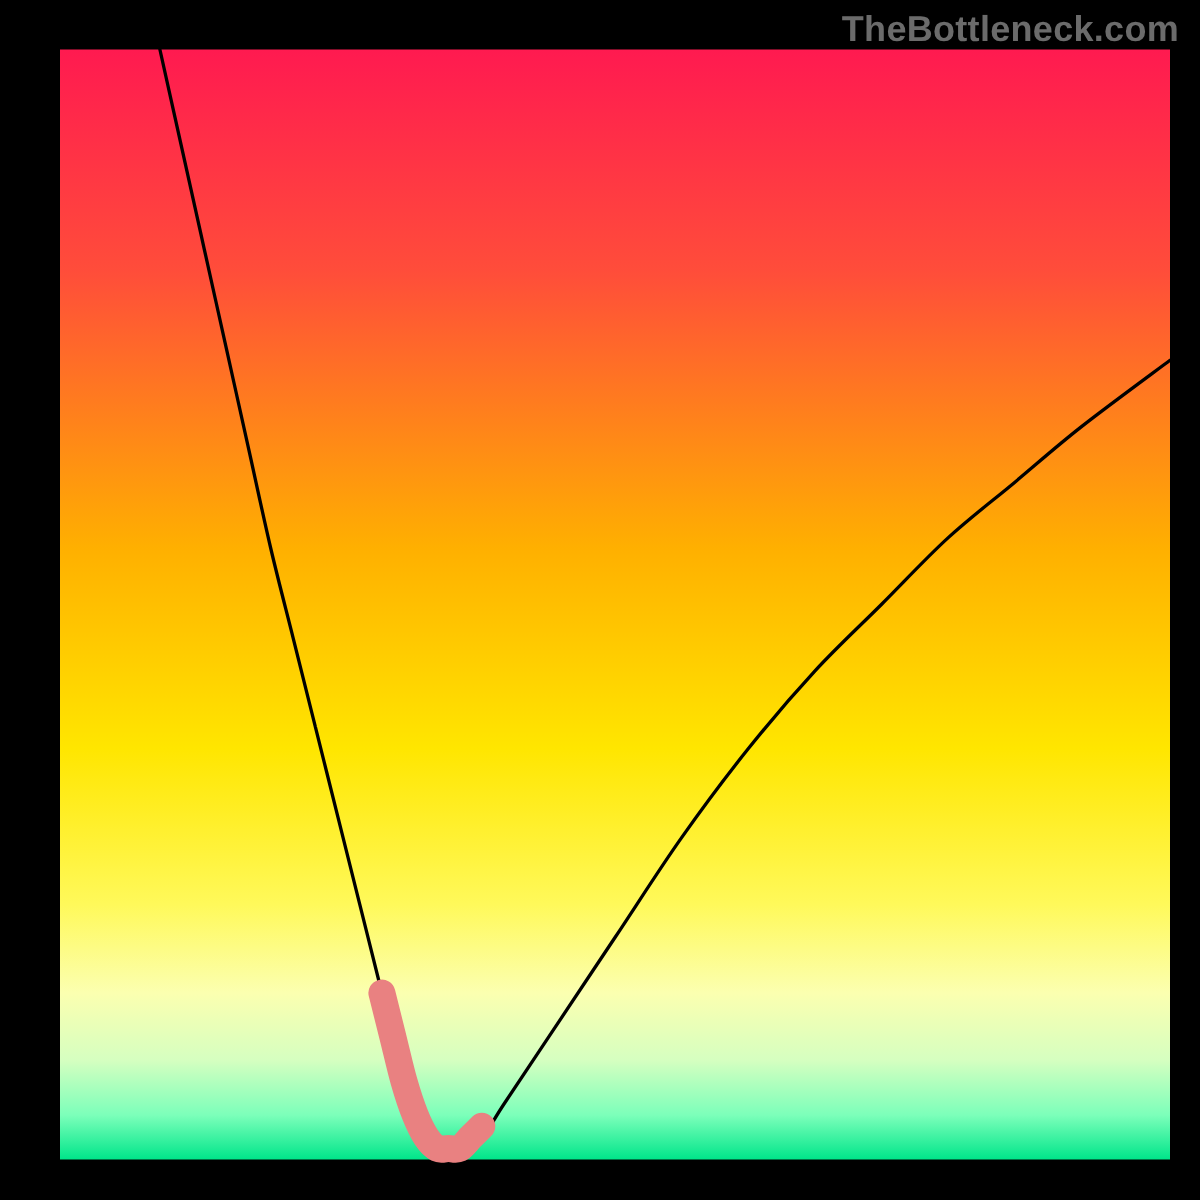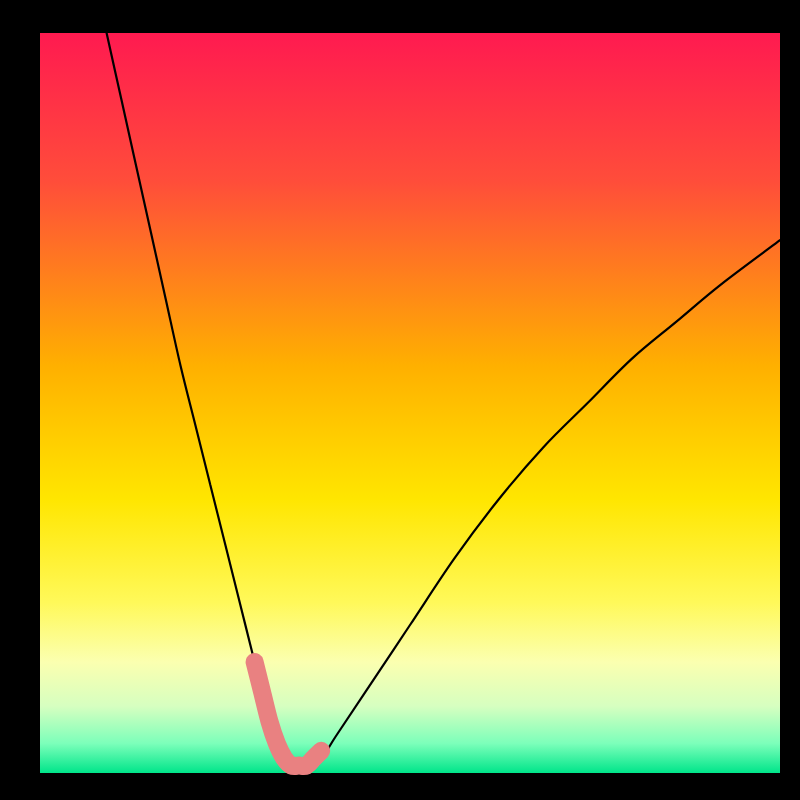--- a/index.html
+++ b/index.html
@@ -32,20 +32,21 @@
     left: 0;
     top: 0;
     width: 800px;
     height: 800px;
   }
 </style>
 </head>
 <body>
 
 <div class="frame">
+  <div class="watermark">TheBottleneck.com</div>
   <svg class="plot" viewBox="0 0 800 800">
     <defs>
       <linearGradient id="bg-grad" x1="0" y1="0" x2="0" y2="1">
           <stop offset="0%" stop-color="#ff1a50"></stop>
           <stop offset="20%" stop-color="#ff4d3a"></stop>
           <stop offset="45%" stop-color="#ffb000"></stop>
           <stop offset="63%" stop-color="#ffe600"></stop>
           <stop offset="77%" stop-color="#fff95a"></stop>
           <stop offset="85%" stop-color="#fbffb0"></stop>
           <stop offset="91%" stop-color="#d6ffc0"></stop>

